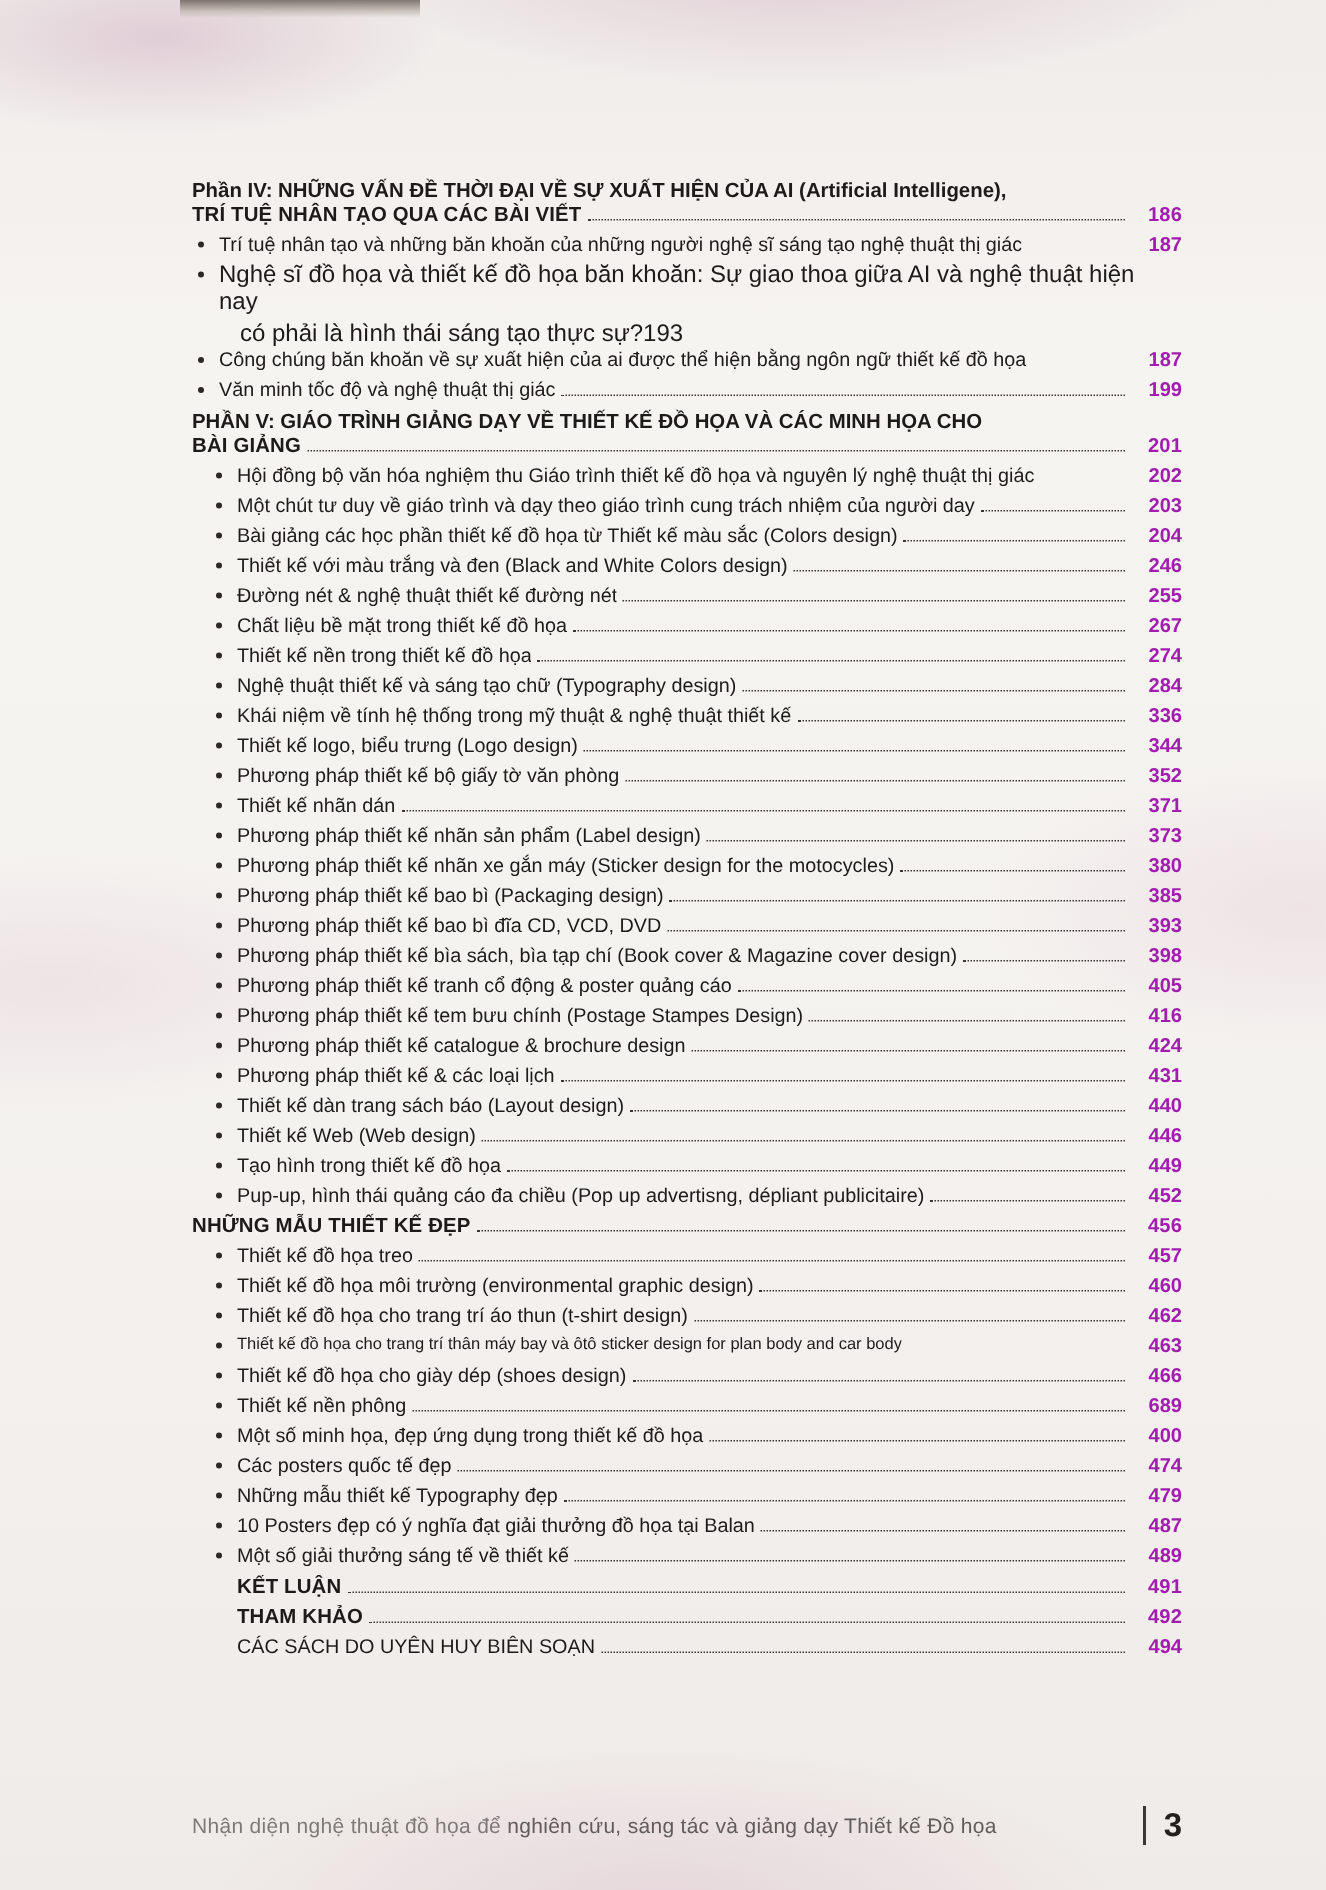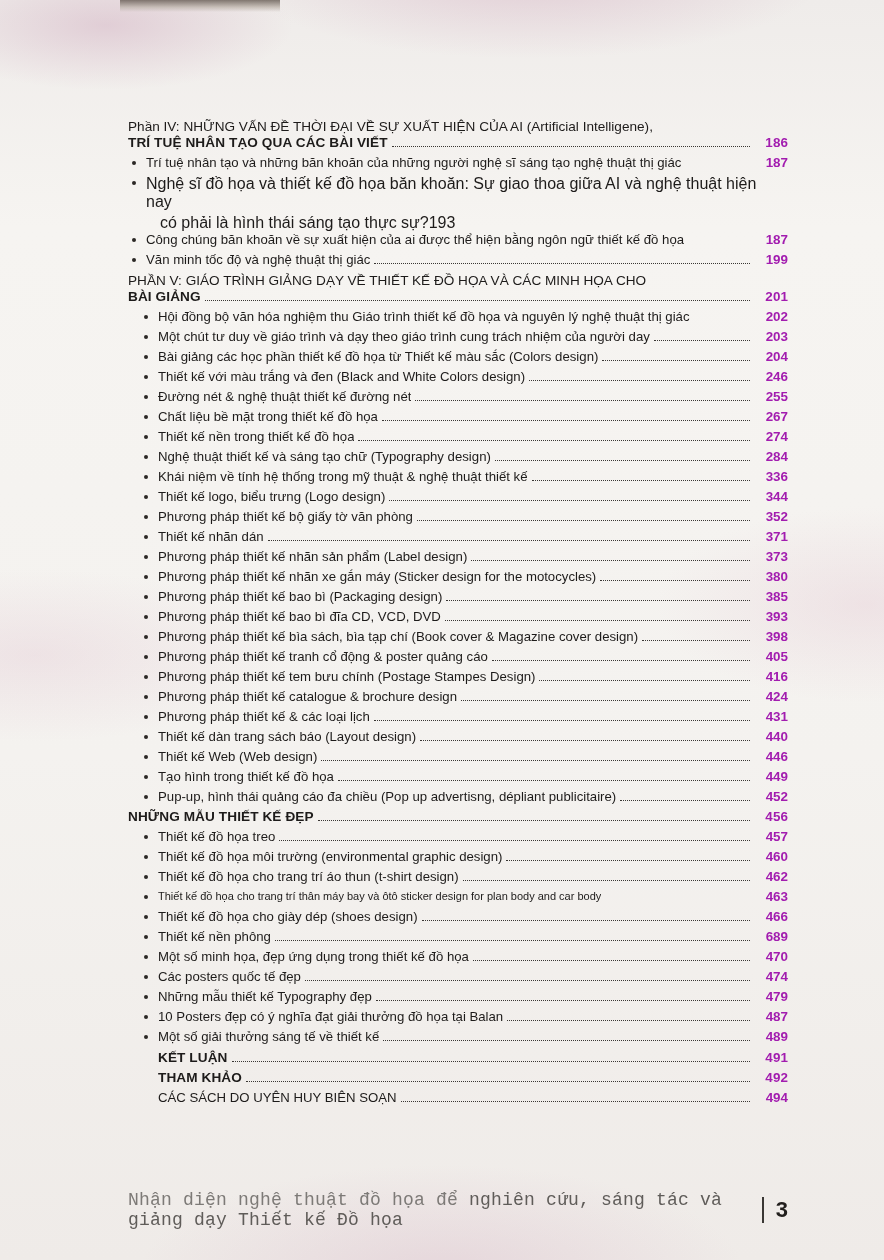--- a/index.html
+++ b/index.html
@@ -69,21 +69,21 @@
   }
   
   .head {
     font-weight: bold;
     font-size: 13.6px;
     letter-spacing: .1px;
   }
   .head .txt { white-space: normal; }
   .head-block { margin-bottom: 5px; }
   .head-line1 {
-    font-weight:normal; font-size:13.6px; line-height:17px;
+    font-weight:bold; font-size:13.6px; line-height:17px;
     white-space: nowrap;
   }
   
   .item { padding-left: 18px; position: relative; }
   .item .bullet {
     position:absolute; left: 4px; bottom: 5px;
     width: 4px; height: 4px; border-radius:50%;
     background:#2b2825;
   }
   .item.wrap { display:block; padding-left:18px; }
@@ -96,24 +96,23 @@
   .footer {
     position: absolute;
     left: 128px;
     bottom: 30px;
     width: 660px;
     display: flex;
     align-items: center;
     justify-content: space-between;
   }
   .footer-text {
-    font-size: 18px;
+    font-size: 14px;
     color: #7d7a77;
     letter-spacing: .2px;
-    font-family: Liberation Mono, monospace;
   }
   .footer-text .hl { color:#5f5c59; }
   .footer-right {
     display:flex; align-items:center; gap:12px;
   }
   .foot-rule {
     width: 2px; height: 26px; background:#3a3734;
   }
   .pageno {
     font-size: 22px; font-weight: bold; color:#221f1d;
@@ -372,21 +371,21 @@
     <div class="row item sub">
       <span class="bullet"></span>
       <span class="txt">Thiết kế nền phông</span>
       <span class="leader"></span>
       <span class="pg">689</span>
     </div>
     <div class="row item sub">
       <span class="bullet"></span>
       <span class="txt">Một số minh họa, đẹp ứng dụng trong thiết kế đồ họa</span>
       <span class="leader"></span>
-      <span class="pg">470</span>
+      <span class="pg">400</span>
     </div>
     <div class="row item sub">
       <span class="bullet"></span>
       <span class="txt">Các posters quốc tế đẹp</span>
       <span class="leader"></span>
       <span class="pg">474</span>
     </div>
     <div class="row item sub">
       <span class="bullet"></span>
       <span class="txt">Những mẫu thiết kế Typography đẹp</span>

